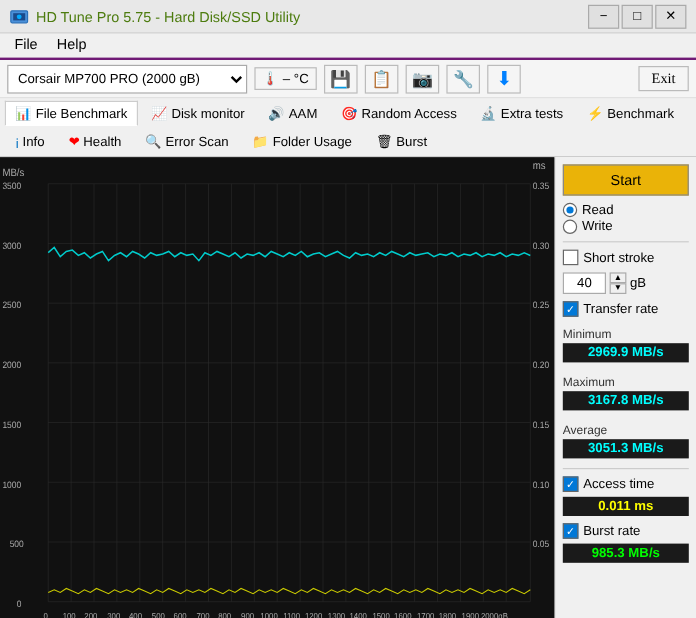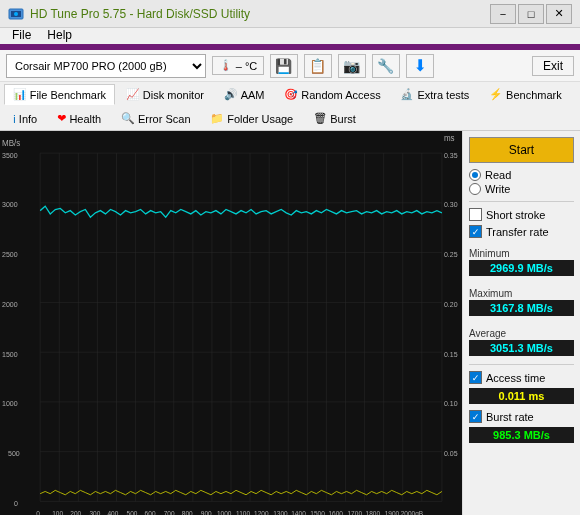--- a/index.html
+++ b/index.html
@@ -18,23 +18,23 @@
     .title-bar-icon { width: 16px; height: 16px; margin-right: 6px; }
     .title-bar-text { flex: 1; font-size: 12px; color: #4d7c0f; }
     .title-bar-controls { display: flex; gap: 2px; }
     .title-ctrl { width: 26px; height: 20px; background: #e0e0e0; border: 1px solid #aaa; font-size: 11px; display: flex; align-items: center; justify-content: center; cursor: pointer; }
 
     
     .menu-bar {
       background: #f0f0f0;
       height: 22px;
       display: flex;
-      align-items: flex-end;
+      align-items: flex-start;
       padding: 0 4px;
-      border-bottom: 6px solid #701a75;
+      border-bottom: 2px solid #701a75;
     }
     .menu-item { padding: 2px 8px; cursor: pointer; font-size: 12px; }
 
     
     .toolbar {
       background: #f5f5f5;
       border-bottom: 1px solid #ddd;
       padding: 4px 6px;
       display: flex;
       align-items: center;
@@ -65,20 +65,21 @@
       display: flex; align-items: center; justify-content: center;
       cursor: pointer; font-size: 14px;
     }
     .exit-btn {
       margin-left: auto;
       padding: 2px 10px;
       border: 1px solid #bbb;
       background: #f5f5f5;
       cursor: pointer;
       font-size: 12px;
+      font-family: Liberation Serif, serif;
     }
 
     
     .nav-tabs {
       background: #f0f0f0;
       border-bottom: 1px solid #ccc;
       display: flex;
       flex-wrap: wrap;
       padding: 2px 4px 0;
       gap: 2px;
@@ -377,20 +378,28 @@
       </label>
     </div>
 
     <hr class="divider">
 
     <label class="checkbox-item">
       <div class="checkbox-box"></div>
       <span>Short stroke</span>
     </label>
 
+    <div class="spin-row">
+      <input class="spin-input" type="text" value="40" style="">
+      <div class="spin-btns">
+        <div class="spin-btn">▲</div>
+        <div class="spin-btn">▼</div>
+      </div>
+      <span>gB</span>
+    </div>
 
     <label class="checkbox-item">
       <div class="checkbox-box checked">✓</div>
       <span>Transfer rate</span>
     </label>
 
     <div class="stat-section">
       <div class="stat-label">Minimum</div>
       <div class="stat-value">2969.9 MB/s</div>
     </div>

